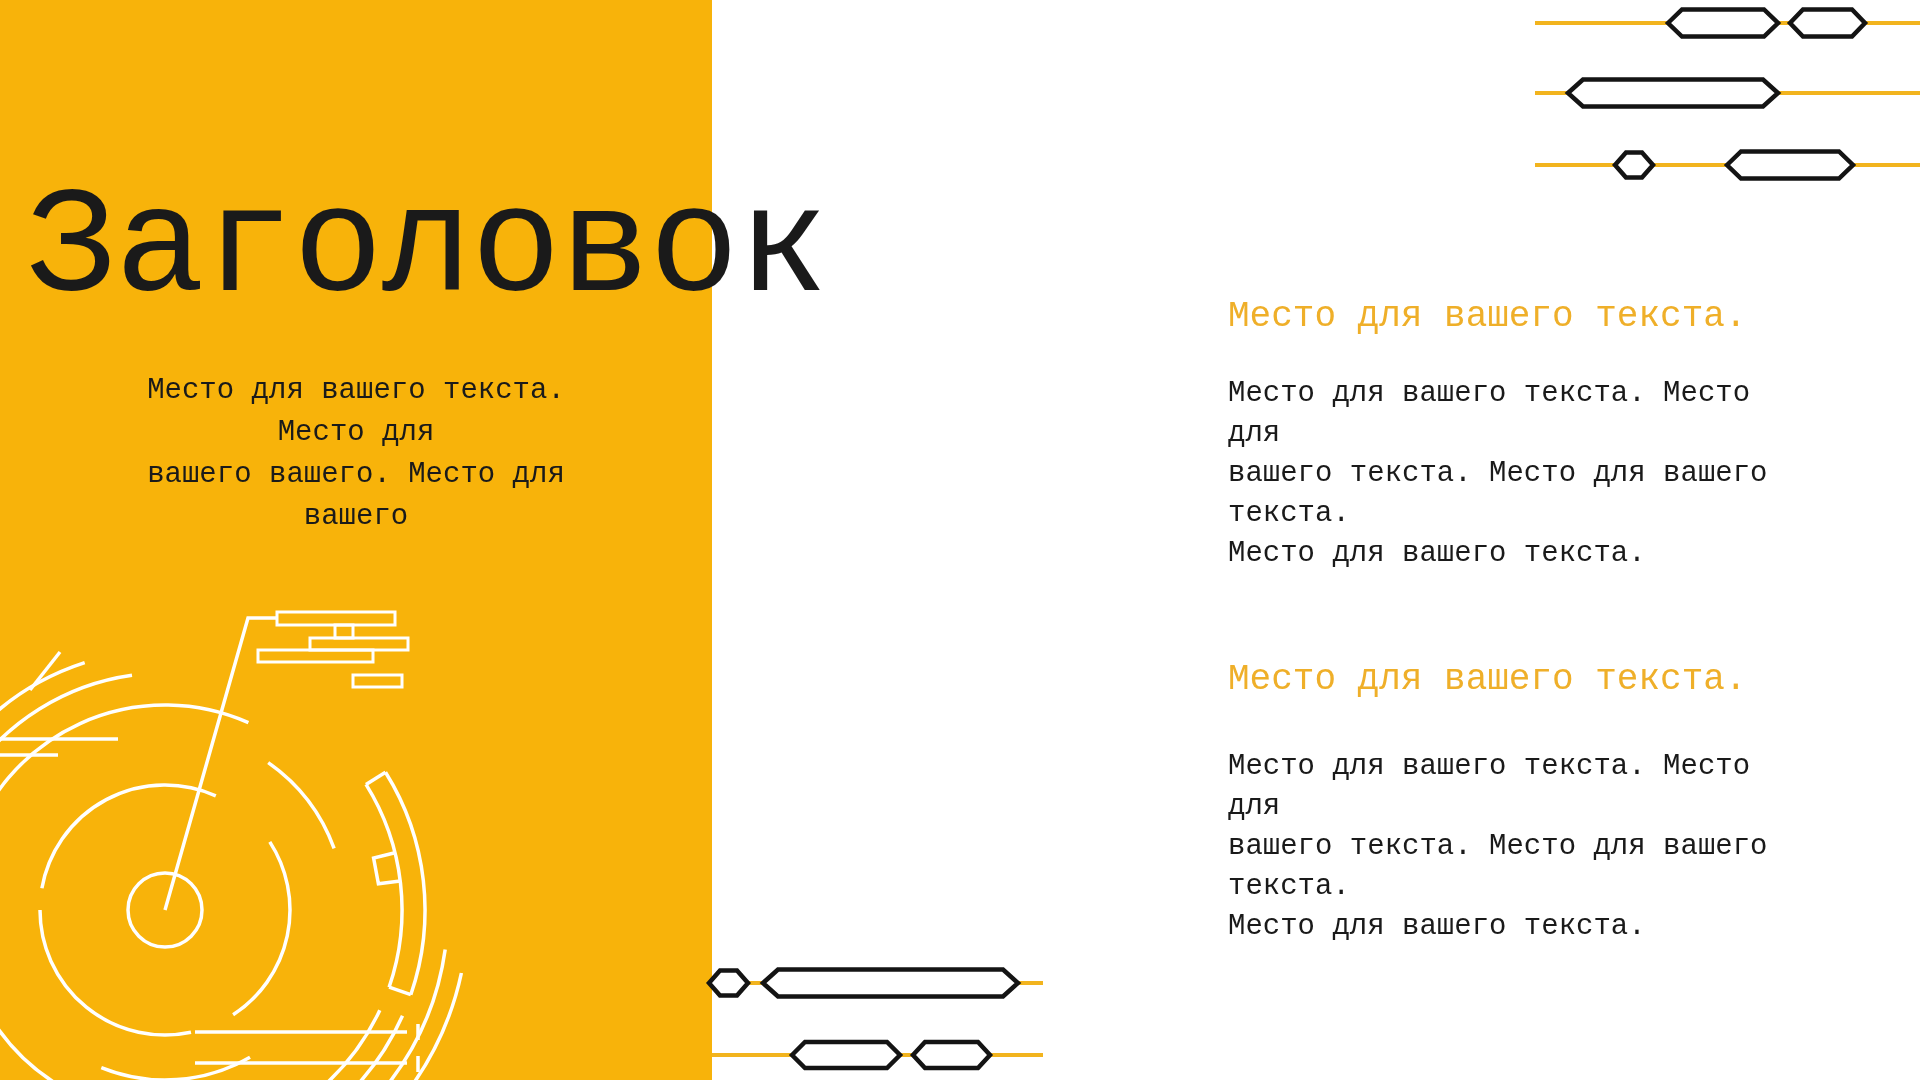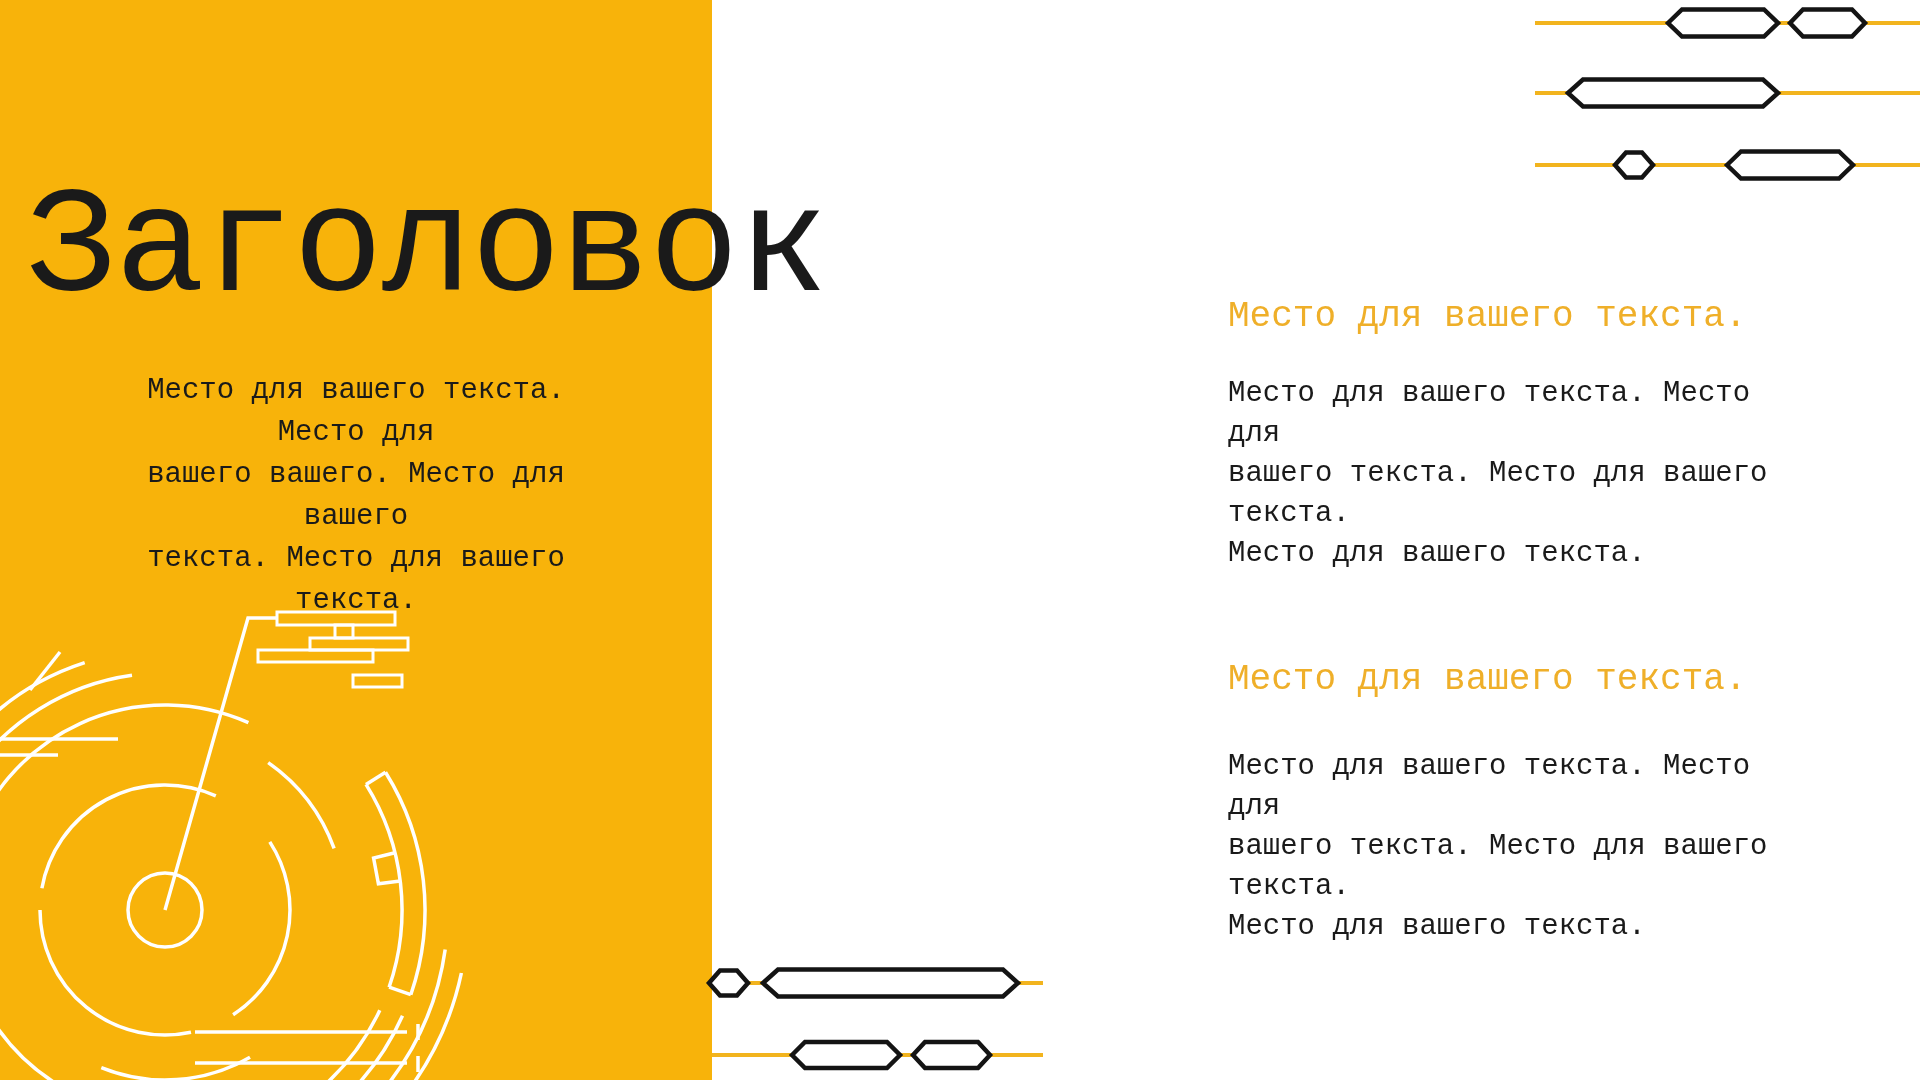--- a/index.html
+++ b/index.html
@@ -51,21 +51,20 @@
 
 <div class="page">
 
   <div class="panel"></div>
 
   <div class="title">Заголовок</div>
 
   <div class="panel-body">
     <div>Место для вашего текста. Место для</div>
     <div>вашего вашего. Место для вашего</div>
-    <div>текста. Место для вашего текста.</div>
   </div>
 
   <div class="sec-heading h1">Место для вашего текста.</div>
   <div class="sec-body b1">
     <div>Место для вашего текста. Место для</div>
     <div>вашего текста. Место для вашего текста.</div>
     <div>Место для вашего текста.</div>
   </div>
 
   <div class="sec-heading h2">Место для вашего текста.</div>

